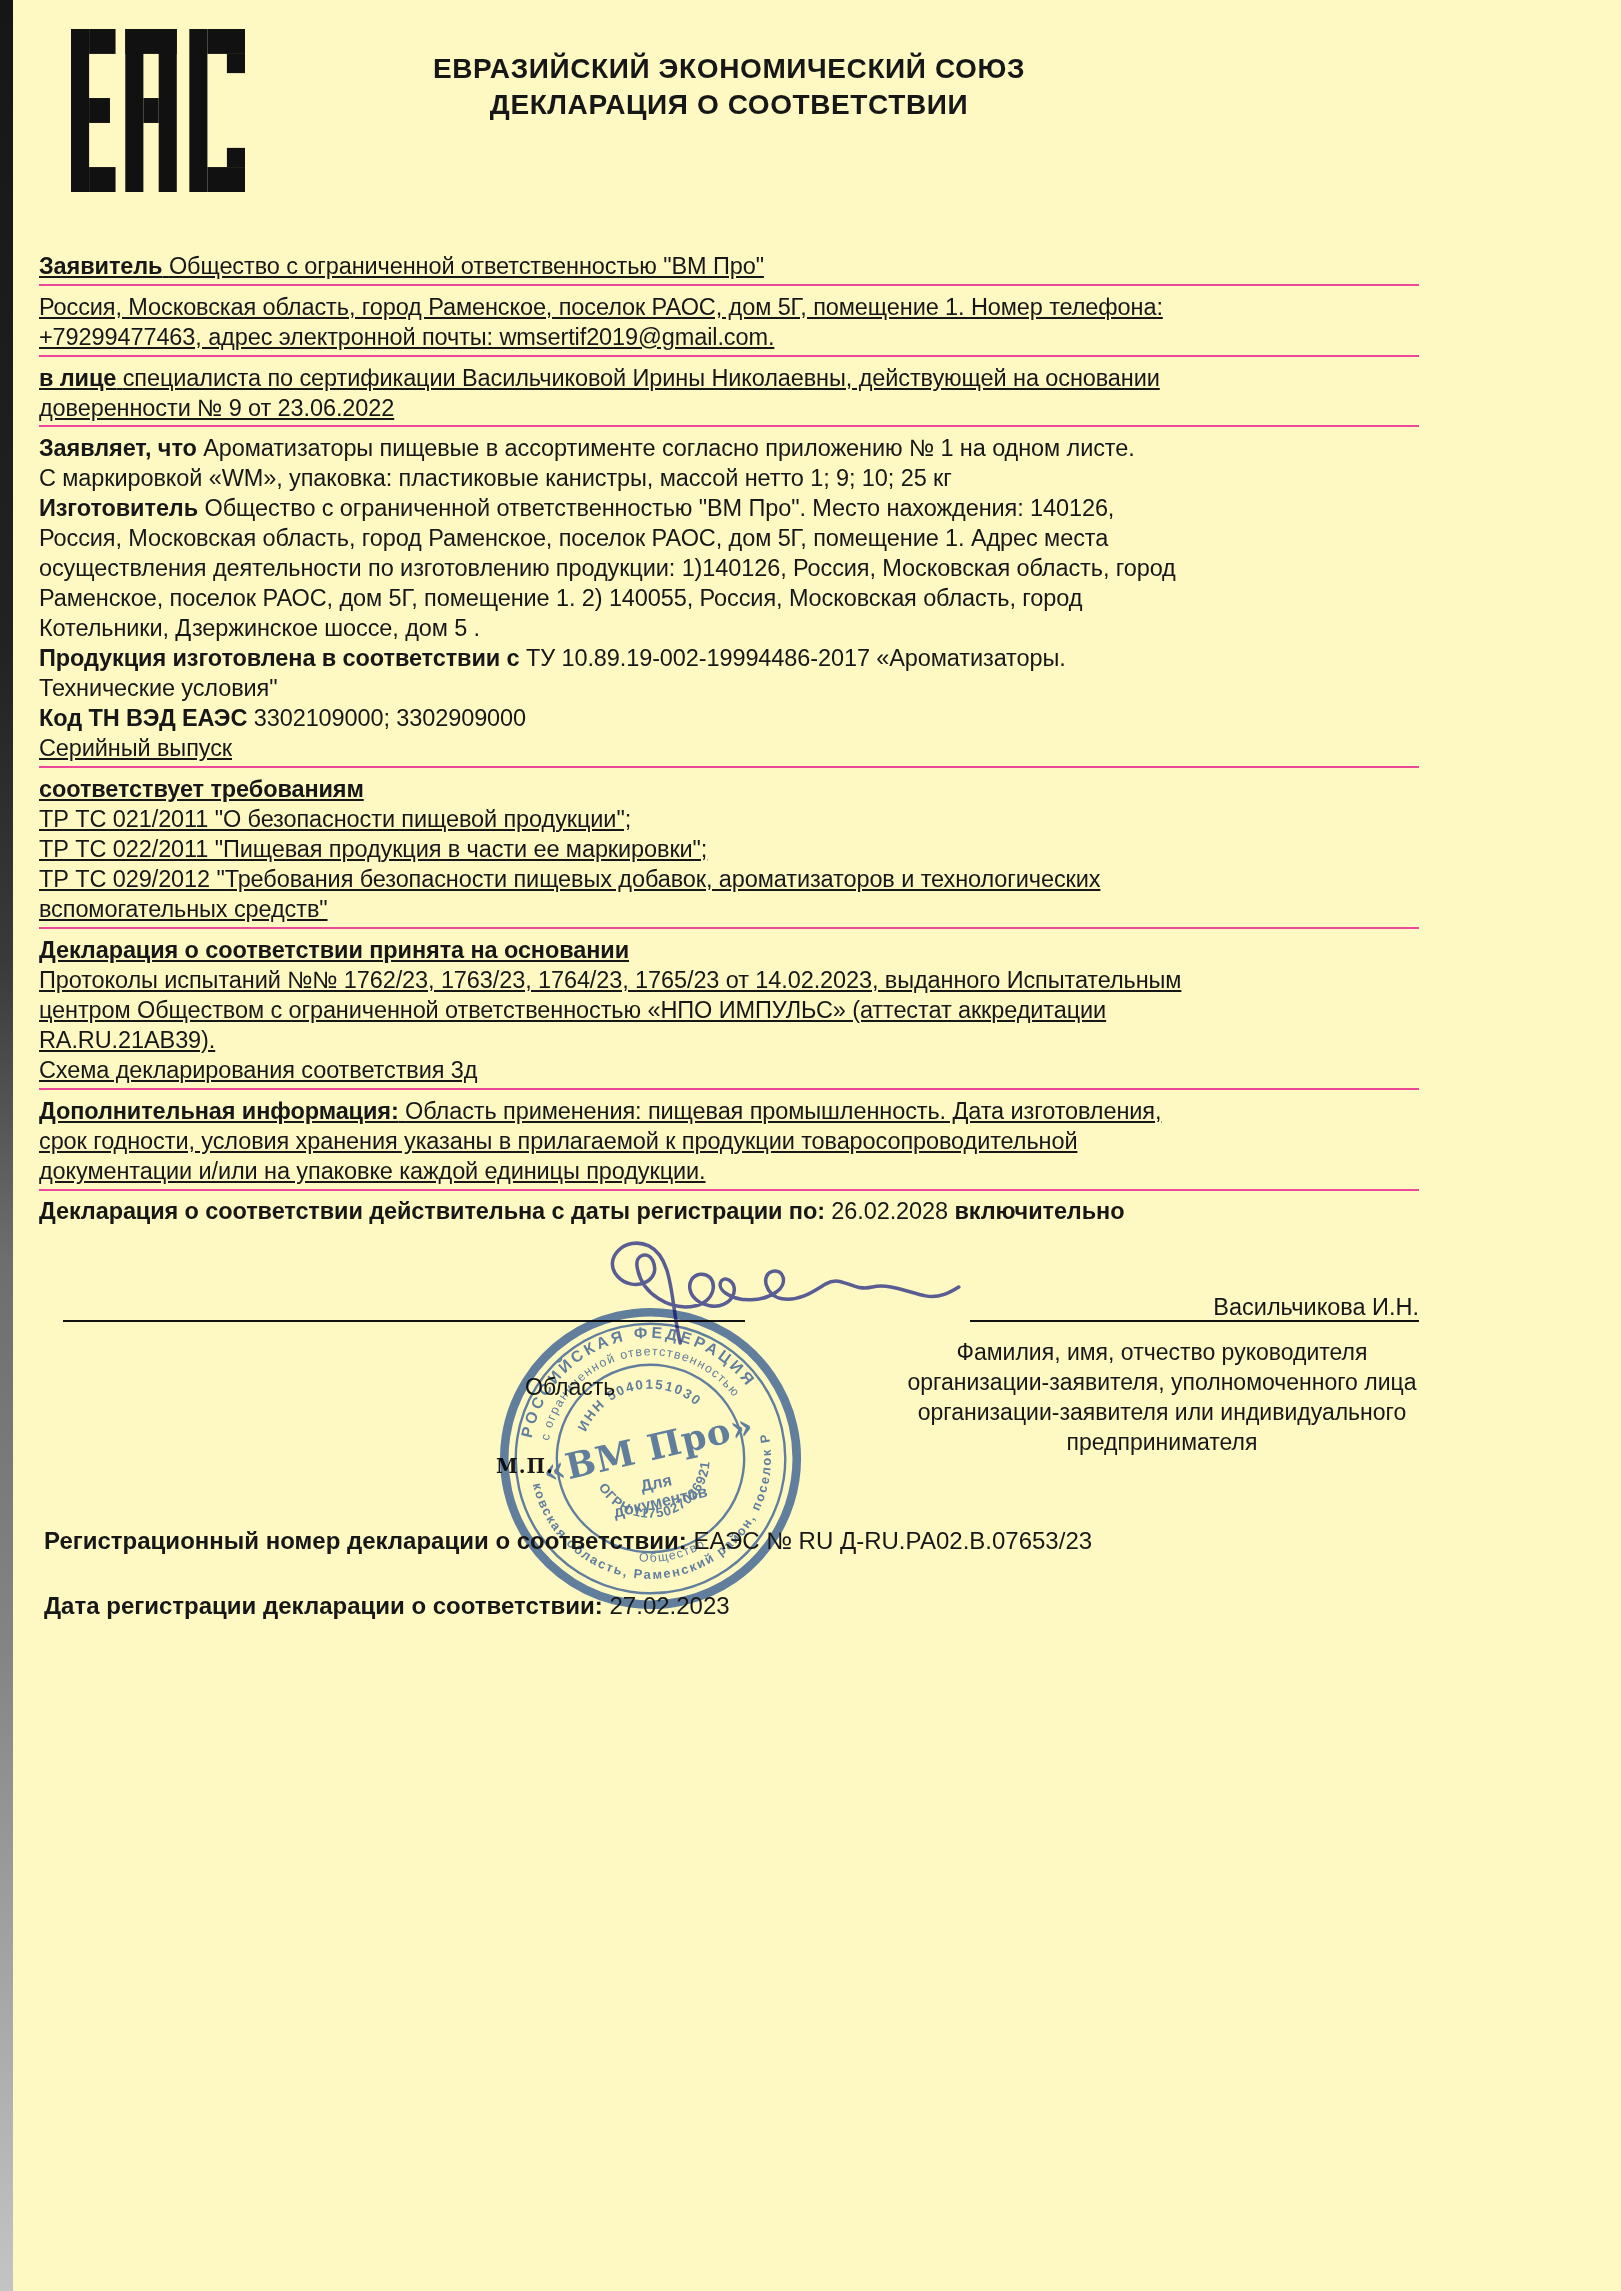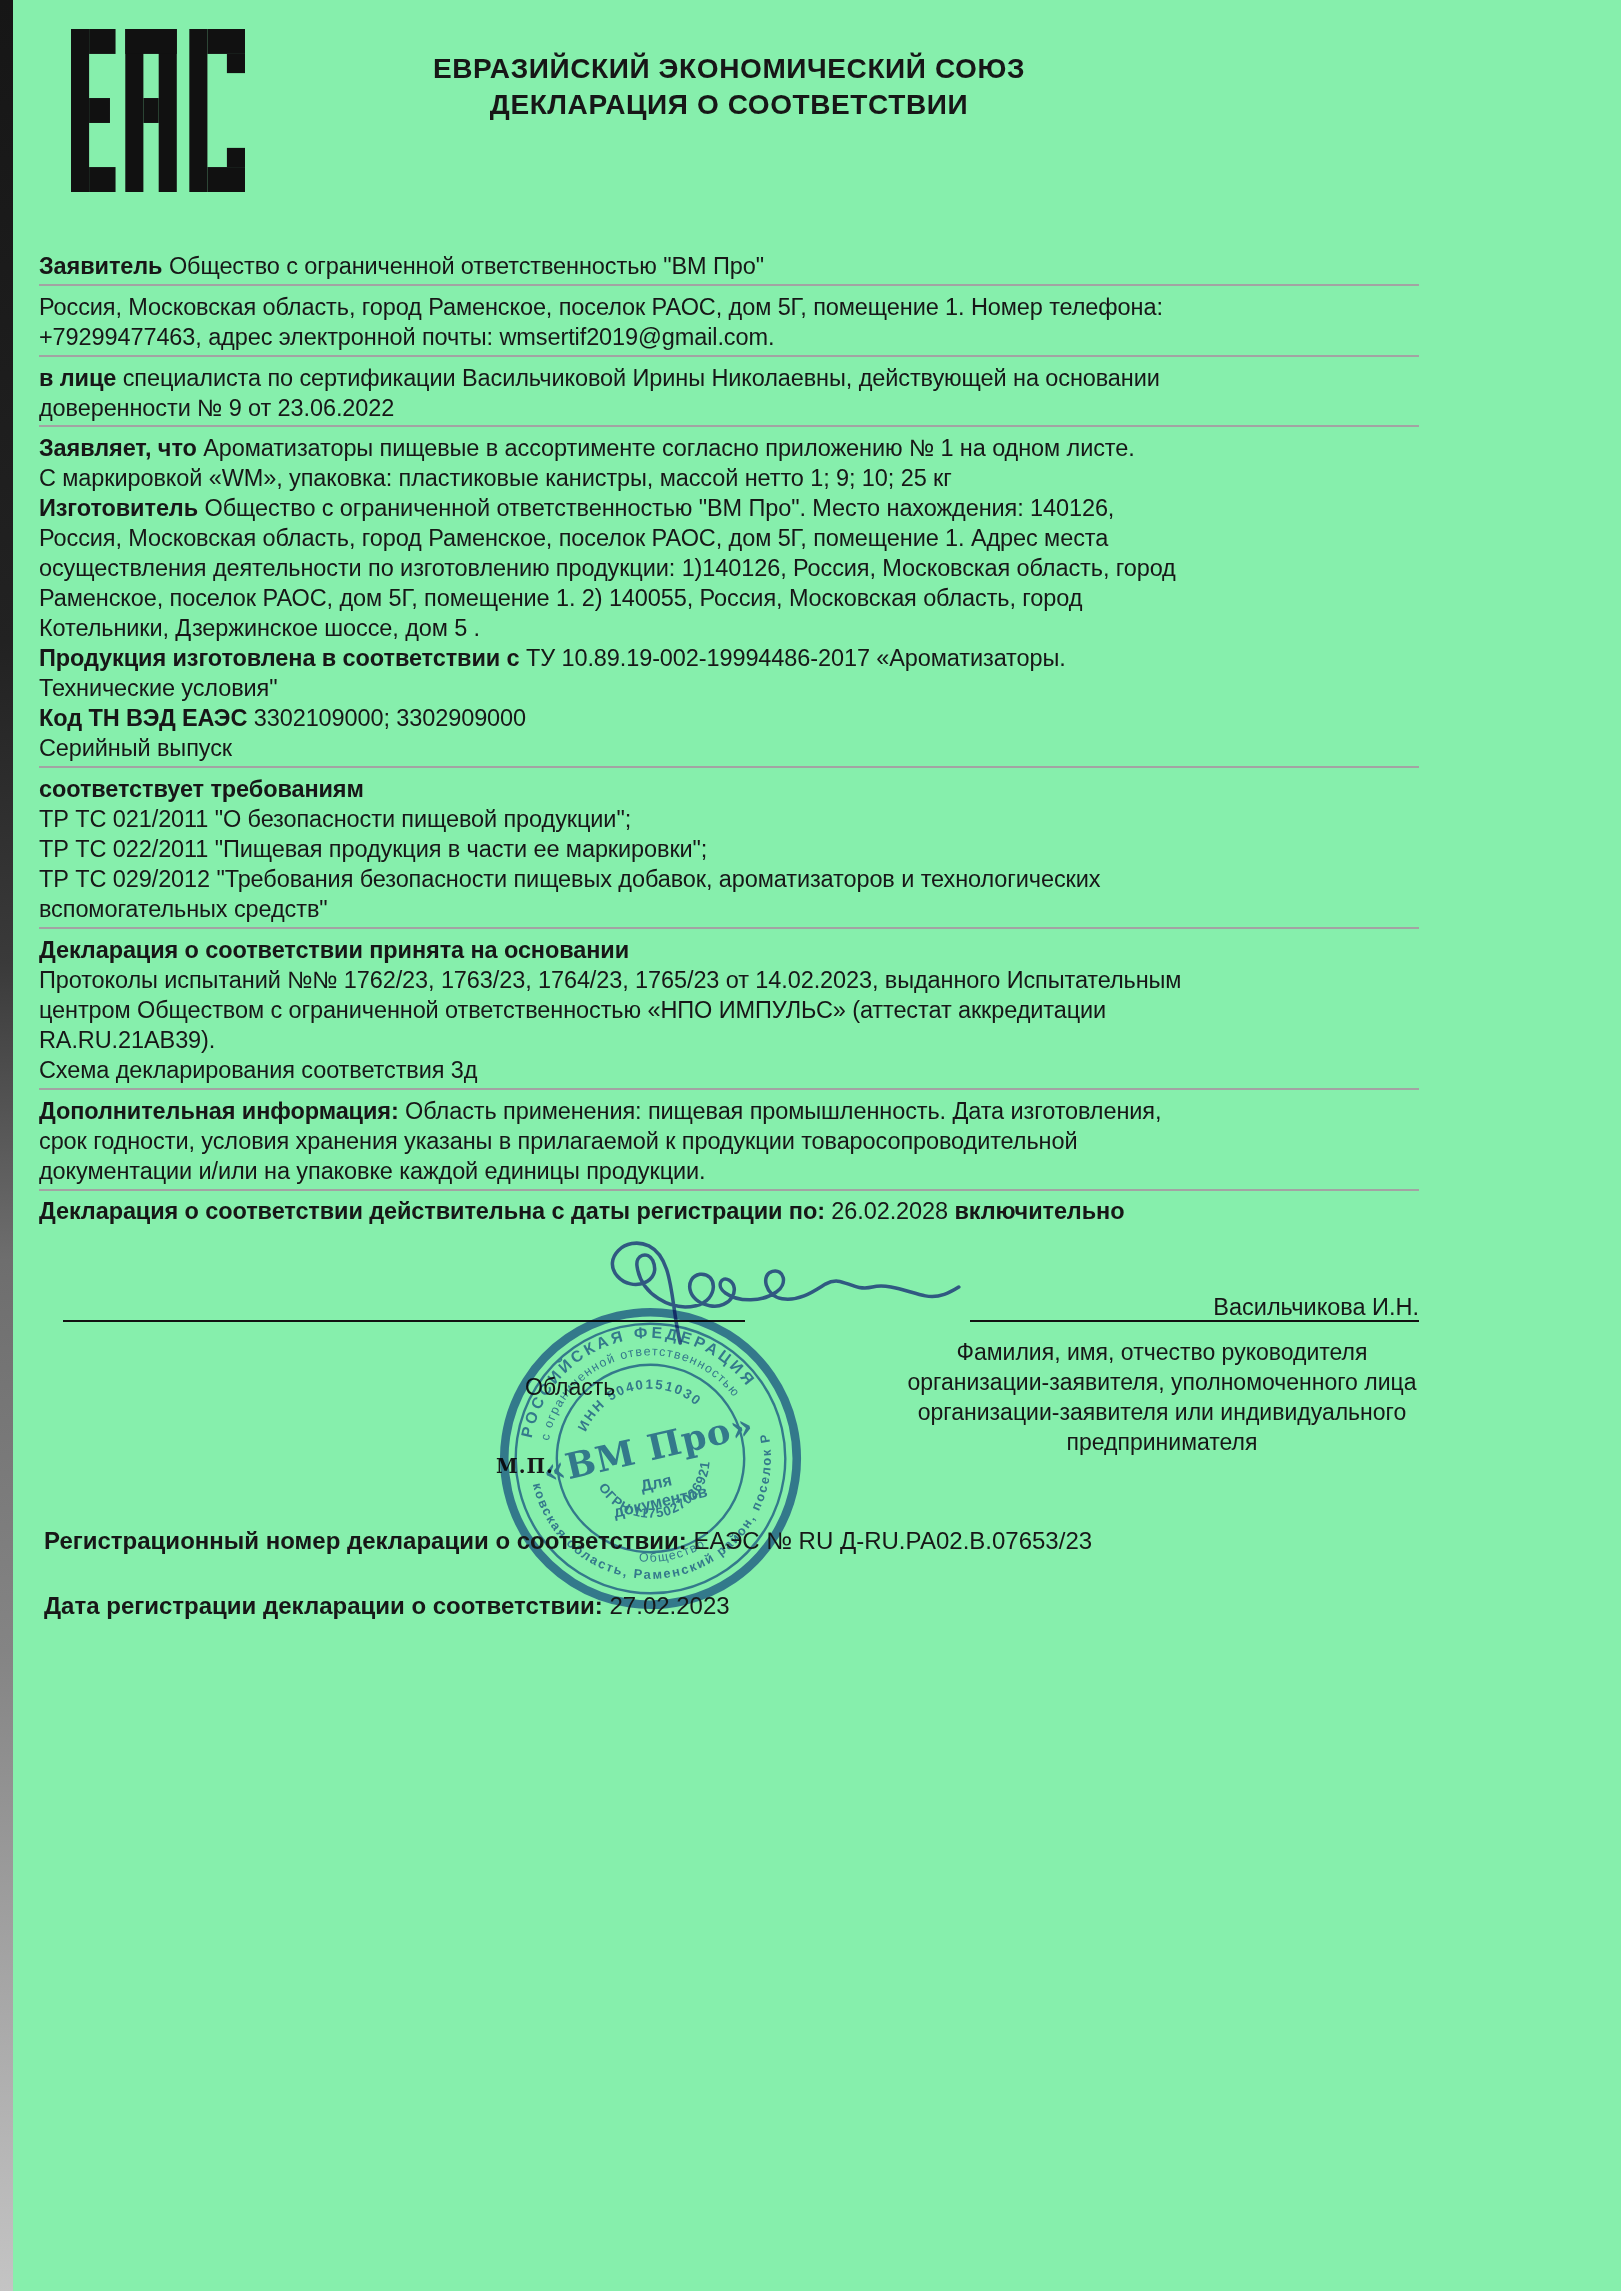--- a/index.html
+++ b/index.html
@@ -1,35 +1,35 @@
 <!DOCTYPE html>
 <html><head>
 <meta charset="utf-8">
 <style>
   html,body { margin:0; padding:0; background:#e8e8e8; }
   .page {
-    position:relative; width:1621px; height:2292px; background:#86efac;
+    position:relative; width:1621px; height:2292px; background:#fef9c3;
     font-family:"Liberation Sans", sans-serif; color:#171717; overflow:hidden;
   }
   .scan-edge {
     position:absolute; left:0; top:0; width:12.7px; height:2292px;
     background:linear-gradient(#161616 0%, #222 28%, #3a3a3a 42%, #6e6e6e 55%, #848484 72%, #a9a9a9 88%, #c4c4c4 100%);
   }
   .eac-logo { position:absolute; left:71px; top:29px; }
   .titles {
     position:absolute; left:39px; top:51px; width:1380px; text-align:center;
     font-weight:bold; font-size:28px; line-height:36px; letter-spacing:0.6px;
   }
   .body-col {
     position:absolute; left:39px; top:251px; width:1380px;
     font-size:23.5px; line-height:30px; letter-spacing:-0.1px;
   }
   .ln { white-space:nowrap; }
   .b { font-weight:bold; }
-  .sec.ruled { border-bottom:2px solid #a3a3a3; padding-bottom:2.9px; margin-bottom:5.9px; }
+  .sec.ruled { border-bottom:2px solid #ec4899; padding-bottom:2.9px; margin-bottom:5.9px;text-decoration:underline; }
   
   .sig-squiggle { position:absolute; left:488px; top:1233px; mix-blend-mode:multiply; }
   .sig-line { position:absolute; top:1320px; height:0; border-top:2.9px solid #111; }
   .sig-line.left  { left:63px;  width:682px; }
   .sig-line.right { left:970px; width:449px; }
   .sig-name { position:absolute; left:970px; top:1294px; width:449px; text-align:right; font-size:23.5px; }
   .sig-caption { position:absolute; left:863px; top:1337px; width:598px; text-align:center; font-size:23px; line-height:30px; }
   .lbl-podpis { position:absolute; left:525px; top:1374px; font-size:23px; }
   .lbl-mp { position:absolute; left:496px; top:1455px; font-family:"DejaVu Serif", serif; font-weight:bold; font-size:19.6px; letter-spacing:1px; }
   .stamp { position:absolute; left:488px; top:1296px; width:325px; height:325px; mix-blend-mode:multiply; opacity:0.88; color:#4b6fc7; }

